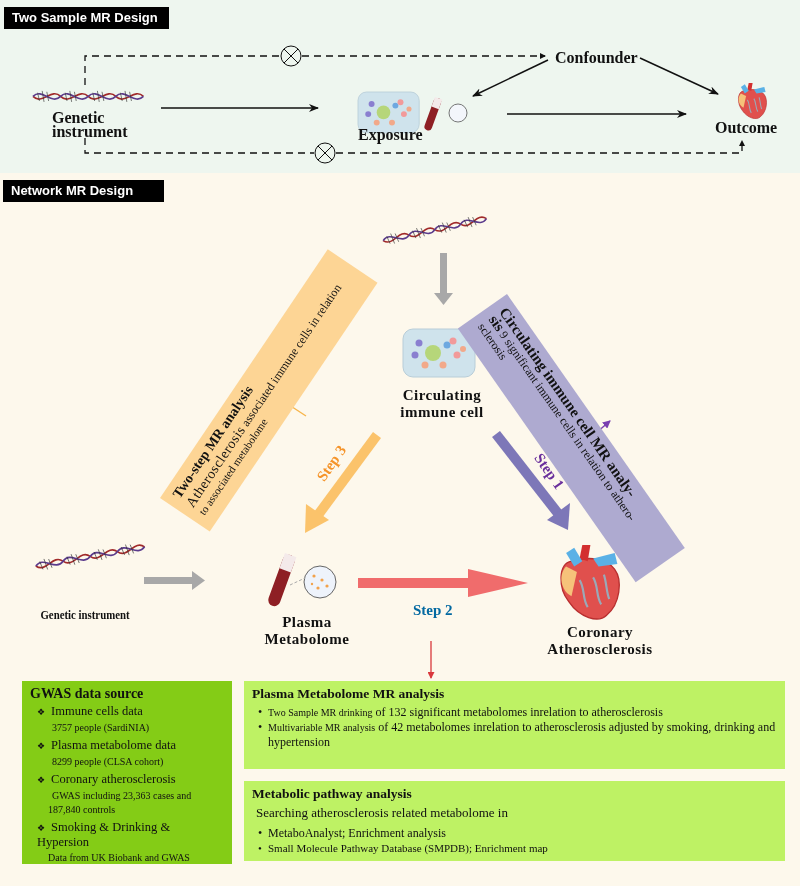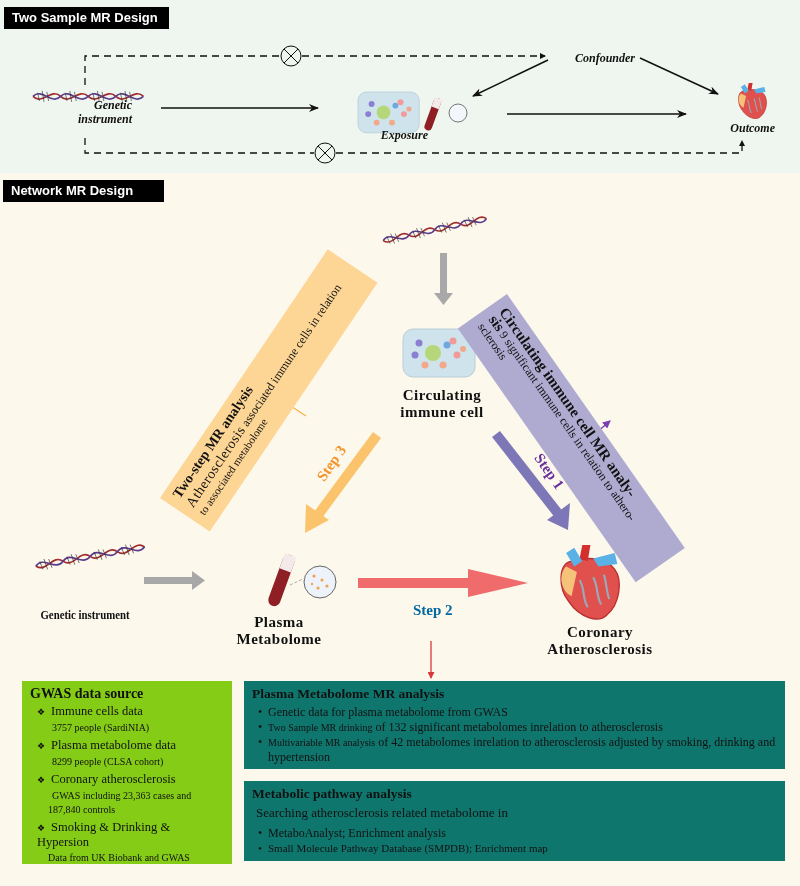--- a/index.html
+++ b/index.html
@@ -1,36 +1,36 @@
 <!DOCTYPE html>
 <html><head>
 <meta charset="utf-8">
 <style>
   html, body { margin:0; padding:0; }
   body { width:800px; height:886px; position:relative; overflow:hidden; background:#fdf8ee; font-family:"Liberation Serif", serif; color:#111; }
   .abs { position:absolute; }
   .panel-top { left:0; top:0; width:800px; height:173px; background:#eef6ef; }
   .panel-net { left:0; top:173px; width:800px; height:713px; background:#fdf8ec; }
   .section-tag { background:#000; color:#fff; font-family:"Liberation Sans", sans-serif; font-weight:bold; font-size:13px; padding:3px 8px; height:16px; line-height:16px; }
-  .lbl { font-weight:bold; text-align:right; font-size:12px; line-height:14px;font-style:italic; }
+  .lbl { font-weight:bold; text-align:left; font-size:16px; line-height:14px; }
   .lbl-lg { font-weight:bold; text-align:center; font-size:15px; line-height:17px; letter-spacing:0.5px; }
   svg.overlay { position:absolute; left:0; top:0; width:800px; height:886px; }
   .band { position:absolute; transform-origin:0 0; padding:5px 10px; box-sizing:border-box; }
   .band-orange { background:#fdd595; }
   .band-purple { background:#aeaad0; }
   .band .b-title { font-weight:bold; font-size:14px; }
   .band .b-body { font-size:12px; }
   .band .b-small { font-size:11px; }
   .step { position:absolute; font-weight:bold; font-size:15px; transform-origin:center; }
   .gwas { left:22px; top:681px; width:210px; height:183px; background:#84cc16; padding:6px 8px; box-sizing:border-box; font-size:12px; line-height:14px; }
   .gwas .t { font-weight:bold; font-size:14px; margin-bottom:3px; }
   .gwas .it { margin-left:7px; font-size:12.5px; margin-top:3px; }
   .gwas .it:before { content:"\2756"; font-size:9px; margin-right:6px; }
   .gwas .sub { margin-left:22px; font-size:10px; margin-top:2px; }
-  .pink-box { background:#0f766e; padding:5px 8px; box-sizing:border-box; }
+  .pink-box { background:#bef264; padding:5px 8px; box-sizing:border-box; }
   .pink-box .t { font-weight:bold; font-size:13.5px; margin-bottom:3px; }
   .pink-box ul { margin:0; padding-left:16px; list-style:none; }
   .pink-box li { font-size:12px; line-height:15px; position:relative; }
   .pink-box li:before { content:"\2022"; position:absolute; left:-10px; }
   .pink-box .small { font-size:10px; }
 </style>
 </head>
 <body>
 
 <div class="abs panel-top"></div>
@@ -204,34 +204,34 @@
         <ellipse cx="678" cy="843" rx="3" ry="2.2"></ellipse>
       <ellipse cx="693" cy="841" rx="3.2" ry="2.2"></ellipse>
         <ellipse cx="678" cy="851" rx="3" ry="2"></ellipse>
     </g>
   </g>
 </svg>
 
 <div class="abs section-tag" style="left:4px; top:7px; width:149px;">Two Sample MR Design</div>
 <div class="abs section-tag" style="left:3px; top:180px; width:145px;">Network MR Design</div>
 
-<div class="abs lbl" style="left:52px; top:98px; width:80px;">
+<div class="abs lbl" style="left:52px; top:111px; width:80px;">
   <div>Genetic</div>
   <div>instrument</div>
 </div>
 <div class="abs lbl" style="left:358px; top:128px; width:70px;">Exposure</div>
 <div class="abs lbl" style="left:555px; top:51px; width:80px;">Confounder</div>
 <div class="abs lbl" style="left:715px; top:121px; width:60px;">Outcome</div>
 
 <div class="abs lbl-lg" style="left:367px; top:387px; width:150px;">
   <div>Circulating</div>
   <div>immune cell</div>
 </div>
 <div class="abs" style="left:30px; top:608px; width:110px; font-weight:bold; font-size:12px; text-align:center; transform:scaleX(0.9);">Genetic instrument</div>
-<div class="abs lbl-lg" style="left:224px; top:614px; width:110px;">
+<div class="abs lbl-lg" style="left:252px; top:614px; width:110px;">
   <div>Plasma</div>
   <div>Metabolome</div>
 </div>
 <div class="abs lbl-lg" style="left:525px; top:624px; width:150px;">
   <div>Coronary</div>
   <div>Atherosclerosis</div>
 </div>
 
 <div class="step" style="left:312px; top:455px; color:#f5942a; transform:rotate(-55deg);">Step 3</div>
 <div class="step" style="left:529px; top:463px; color:#6a2f9c; transform:rotate(55deg);">Step 1</div>
@@ -257,21 +257,20 @@
   <div class="sub">8299 people (CLSA cohort)</div>
   <div class="it">Coronary atherosclerosis</div>
   <div class="sub" style="margin-left:18px; text-indent:4px; margin-left:18px;">GWAS including 23,363 cases and 187,840 controls</div>
   <div class="it">Smoking  &amp; Drinking &amp; Hypersion</div>
   <div class="sub" style="margin-left:18px;">Data from UK Biobank and GWAS</div>
 </div>
 
 <div class="abs pink-box" style="left:244px; top:681px; width:541px; height:88px;">
   <div class="t">Plasma Metabolome MR analysis</div>
   <ul>
-    <li><span>Genetic data  for plasma metabolome from GWAS</span></li>
     <li><span class="small">Two Sample MR drinking</span><span>  of 132 significant metabolomes inrelation to atherosclerosis</span></li>
     <li><span class="small">Multivariable MR analysis</span><span>  of 42 metabolomes inrelation to atherosclerosis adjusted by smoking, drinking and hypertension</span></li>
   </ul>
 </div>
 
 <div class="abs pink-box" style="left:244px; top:781px; width:541px; height:80px;">
   <div class="t">Metabolic pathway analysis</div>
   <div style="font-size:13px; margin:2px 0 5px 4px;">Searching atherosclerosis related metabolome in</div>
   <ul>
     <li>MetaboAnalyst; Enrichment analysis</li>

